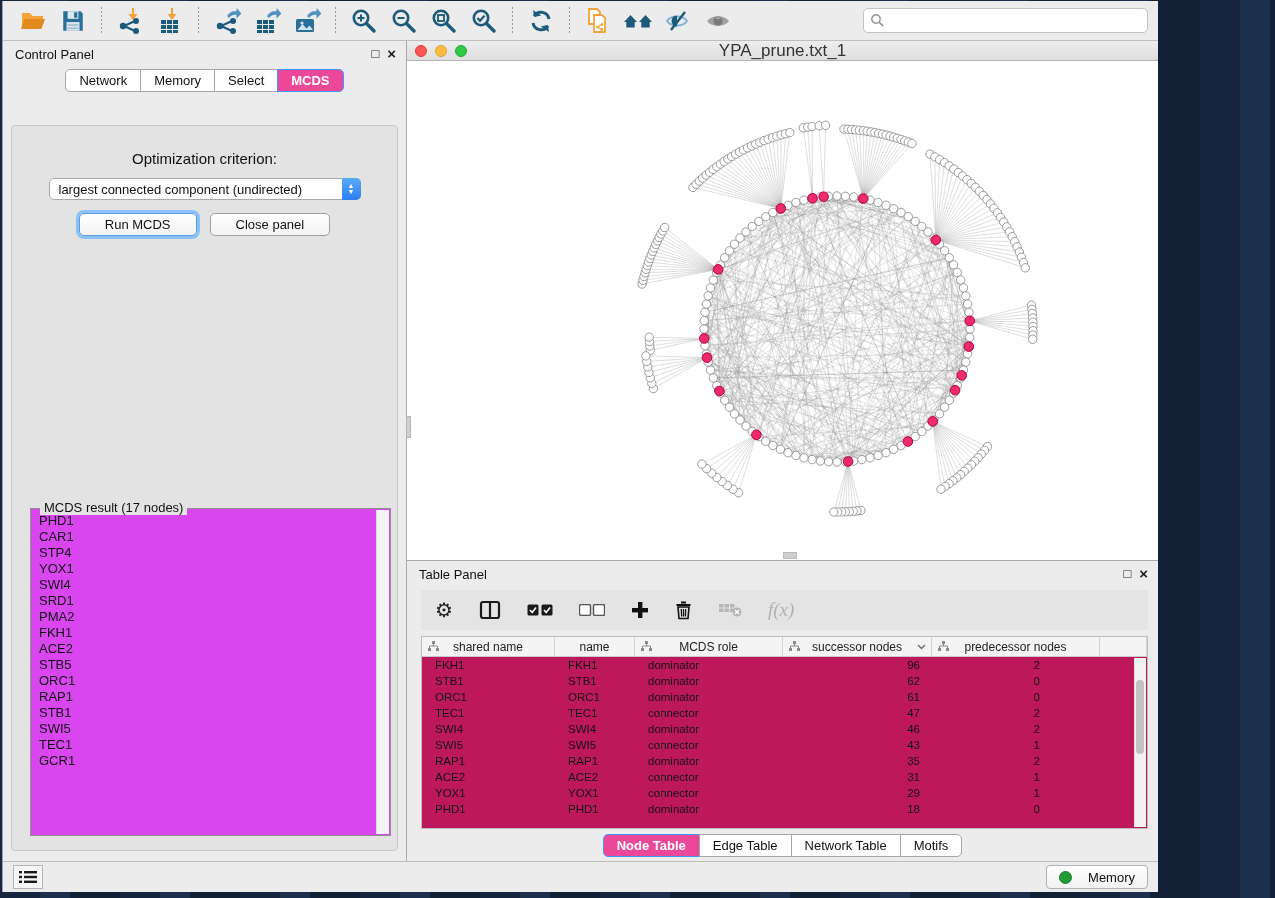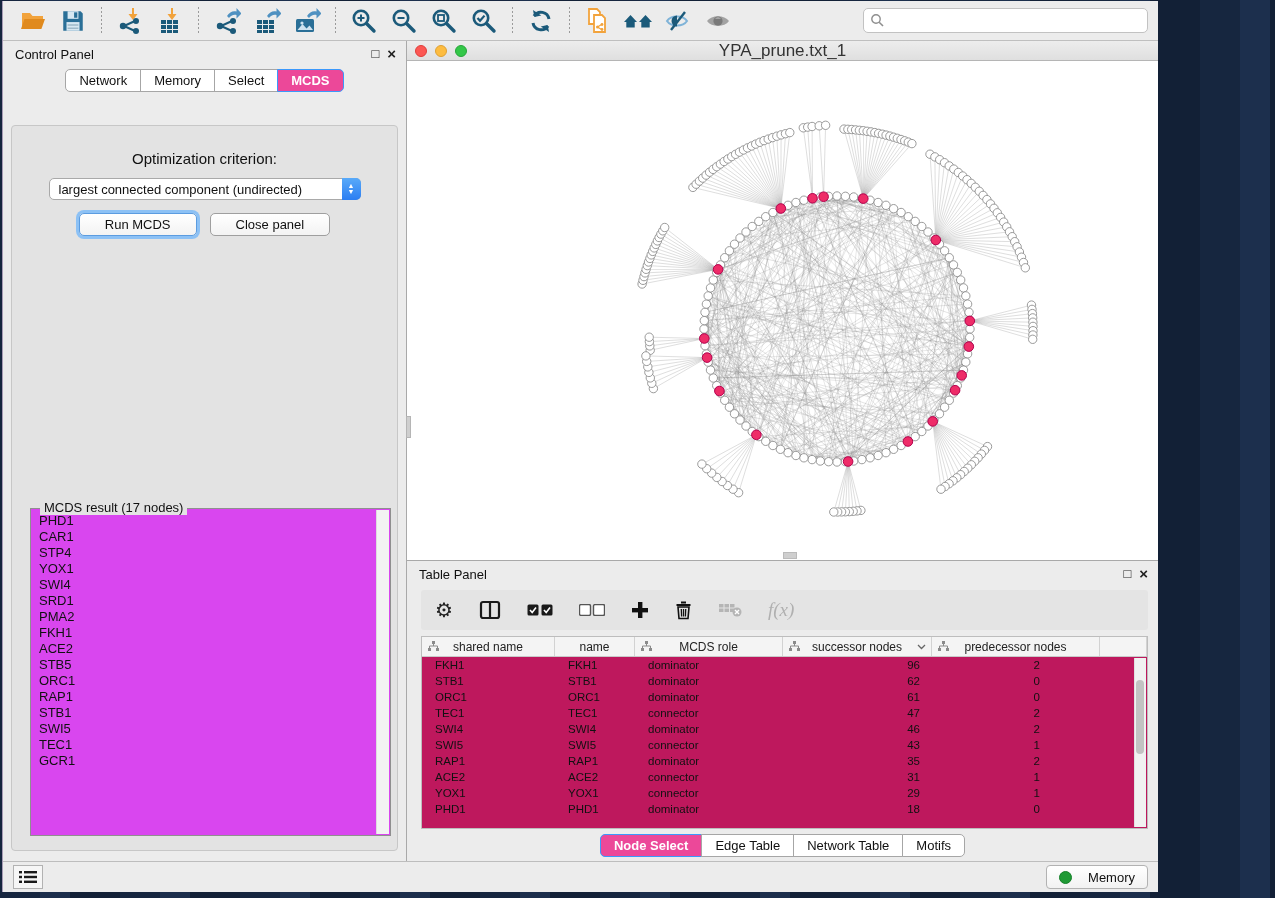--- a/index.html
+++ b/index.html
@@ -1368,21 +1368,21 @@
                 <div class="tcell c3">18</div>
                 <div class="tcell c4">0</div>
                 <div class="tcell c5"></div>
               </div>
             </div>
           <div class="tbl-scroll">
               <div class="tbl-thumb"></div>
             </div>
         </div>
         <div class="tp-tabs seg">
-          <button class="active">Node Select</button>
+          <button class="active">Node Table</button>
           <button>Edge Table</button>
           <button>Network Table</button>
           <button>Motifs</button>
         </div>
       </div>
     </div>
   </div>
 
   <div class="statusbar">
     <div class="sb-left">

